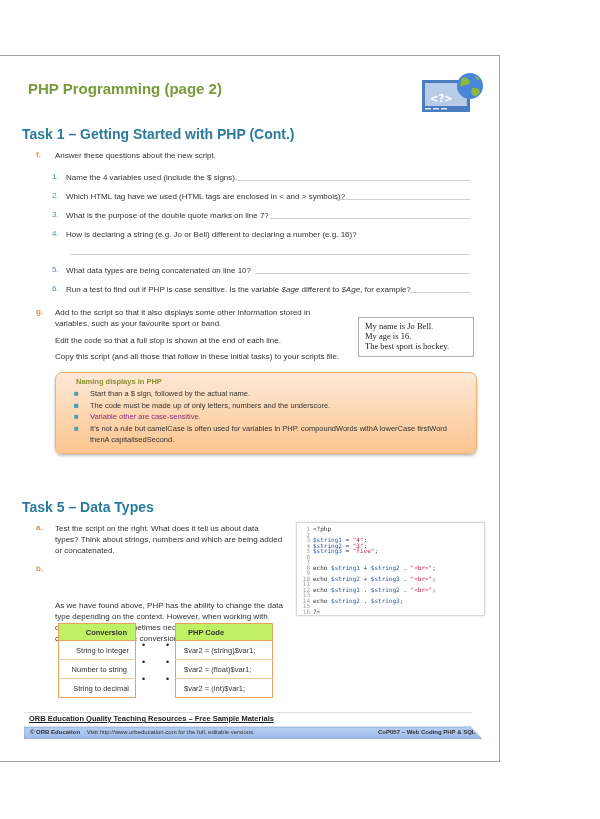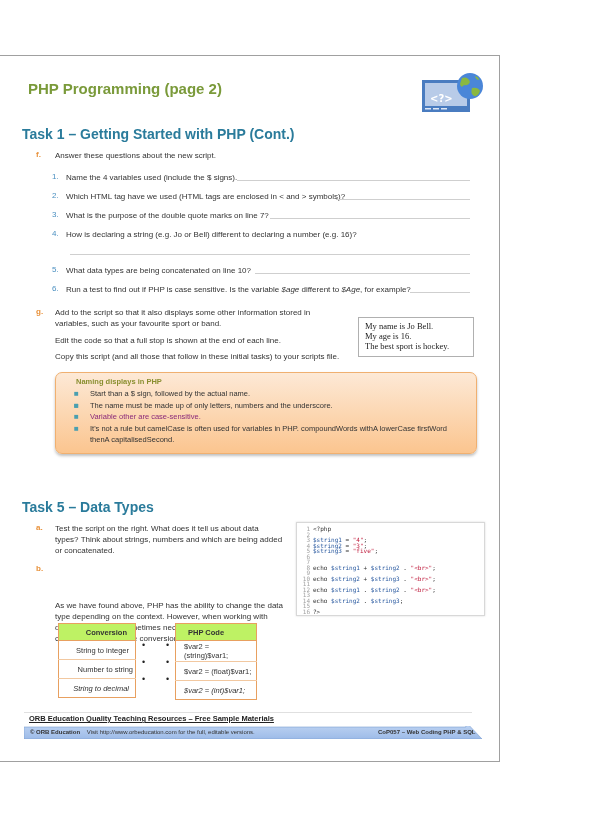--- a/index.html
+++ b/index.html
@@ -27,21 +27,21 @@
   .c-dark { color:#333; }
   .c-purple { color:#8a2a7a; }
   .code-box { position:absolute; left:296px; top:522px; width:187px; height:92px;
               border:1px solid #d8d8d8; background:#fff; box-shadow:0 0 2px rgba(0,0,0,0.15); }
   .code-line { position:absolute; left:4px; font-family:"DejaVu Sans Mono", monospace; font-size:6px; height:6px; line-height:6px; white-space:pre; }
   .code-line .ln { display:inline-block; width:9px; text-align:right; color:#a0a0a0; margin-right:3px; }
   .tok-kw { color:#333; } .tok-var { color:#2a5aa0; } .tok-str { color:#c02040; } .tok-op { color:#333; }
   table.conv { position:absolute; border-collapse:collapse; font-size:7.5px; }
   table.conv th { background:#bef264; border:1px solid #e8a060; height:14px; font-weight:bold; color:#333; }
   table.conv td { border:1px solid #f2c8a0; border-left:1px solid #e8a060; border-right:1px solid #e8a060; height:16px; color:#333; }
-  table.conv tr:last-child td { border-bottom:1px solid #e8a060;font-style:italic; }
+  table.conv tr:last-child td { border-bottom:1px solid #e8a060; }
   .dot { position:absolute; font-size:9px; color:#222; }
   .footer-title { position:absolute; left:29px; top:714px; font-size:7.5px; font-weight:bold; text-decoration:underline; color:#222; }
   .footer-bar { position:absolute; left:24px; top:726px; width:458px; height:13px; }
   .footer-left { position:absolute; left:30px; top:729px; font-size:6px; color:#333; }
   .footer-left b { color:#333; }
   .footer-right { position:absolute; left:378px; top:729px; font-size:6px; font-weight:bold; color:#333; }
   .divider { position:absolute; left:24px; top:712px; width:448px; border-top:1px solid #e0e0e0; }
 </style>
 </head>
 <body>
@@ -101,21 +101,21 @@
   <div>My name is Jo Bell.</div>
   <div>My age is 16.</div>
   <div>The best sport is hockey.</div>
 </div>
 
 <div class="callout">
   <div class="callout-title">Naming displays in PHP</div>
   <ul>
     <li class="c-dark"><span class="bullet">■</span><span>Start than a $ sign, followed by the actual name.</span></li>
     <li class="c-purple"><span class="bullet">■</span></li>
-    <li class="c-dark"><span class="bullet">■</span><span>The name must be made up of only letters, numbers and the underscore.</span></li>
+    <li class="c-dark"><span class="bullet">■</span><span>The code must be made up of only letters, numbers and the underscore.</span></li>
     <li class="c-purple"><span class="bullet">■</span><span>Variable other are case-sensitive.</span></li>
     <li class="c-dark"><span class="bullet">■</span><span>It's not a rule but camelCase is often used for variables in PHP.  compoundWords withA lowerCase firstWord thenA capitalisedSecond.</span></li>
   </ul>
 </div>
 
 <div class="h2" style="left:22px;top:499px;">Task 5 – Data Types</div>
 
 <div class="letter" style="left:36px;top:523px;">a.</div>
 <div class="txt" style="left:55px;top:523px;width:228px;">Test the script on the right.  What does it tell us about data types?  Think about strings, numbers and which are being added or concatenated.</div>
 
@@ -124,36 +124,36 @@
 
 <table class="conv" style="left:58px;top:623px;width:78px;">
   <tbody>
       <tr>
         <th style="text-align:right;padding-right:8px;">Conversion</th>
       </tr>
   <tr>
         <td style="text-align:right;padding-right:6px;">String to integer</td>
       </tr>
   <tr>
-        <td style="text-align:right;padding-right:2px;">Number to string</td>
+        <td style="text-align:right;padding-right:8px;">Number to string</td>
       </tr>
   <tr>
         <td style="text-align:right;padding-right:6px;">String to decimal</td>
       </tr>
 </tbody>
   </table>
 
 <div class="dot" style="left:142px;top:640px;">•</div>
 <div class="dot" style="left:142px;top:657px;">•</div>
 <div class="dot" style="left:142px;top:674px;">•</div>
 <div class="dot" style="left:166px;top:640px;">•</div>
 <div class="dot" style="left:166px;top:657px;">•</div>
 <div class="dot" style="left:166px;top:674px;">•</div>
 
-<table class="conv" style="left:175px;top:623px;width:82px;">
+<table class="conv" style="left:175px;top:623px;width:98px;">
   <tbody>
       <tr>
         <th style="text-align:left;padding-left:12px;">PHP Code</th>
       </tr>
   <tr>
         <td style="text-align:left;padding-left:8px;">$var2 = (string)$var1;</td>
       </tr>
   <tr>
         <td style="text-align:left;padding-left:8px;">$var2 = (float)$var1;</td>
       </tr>

